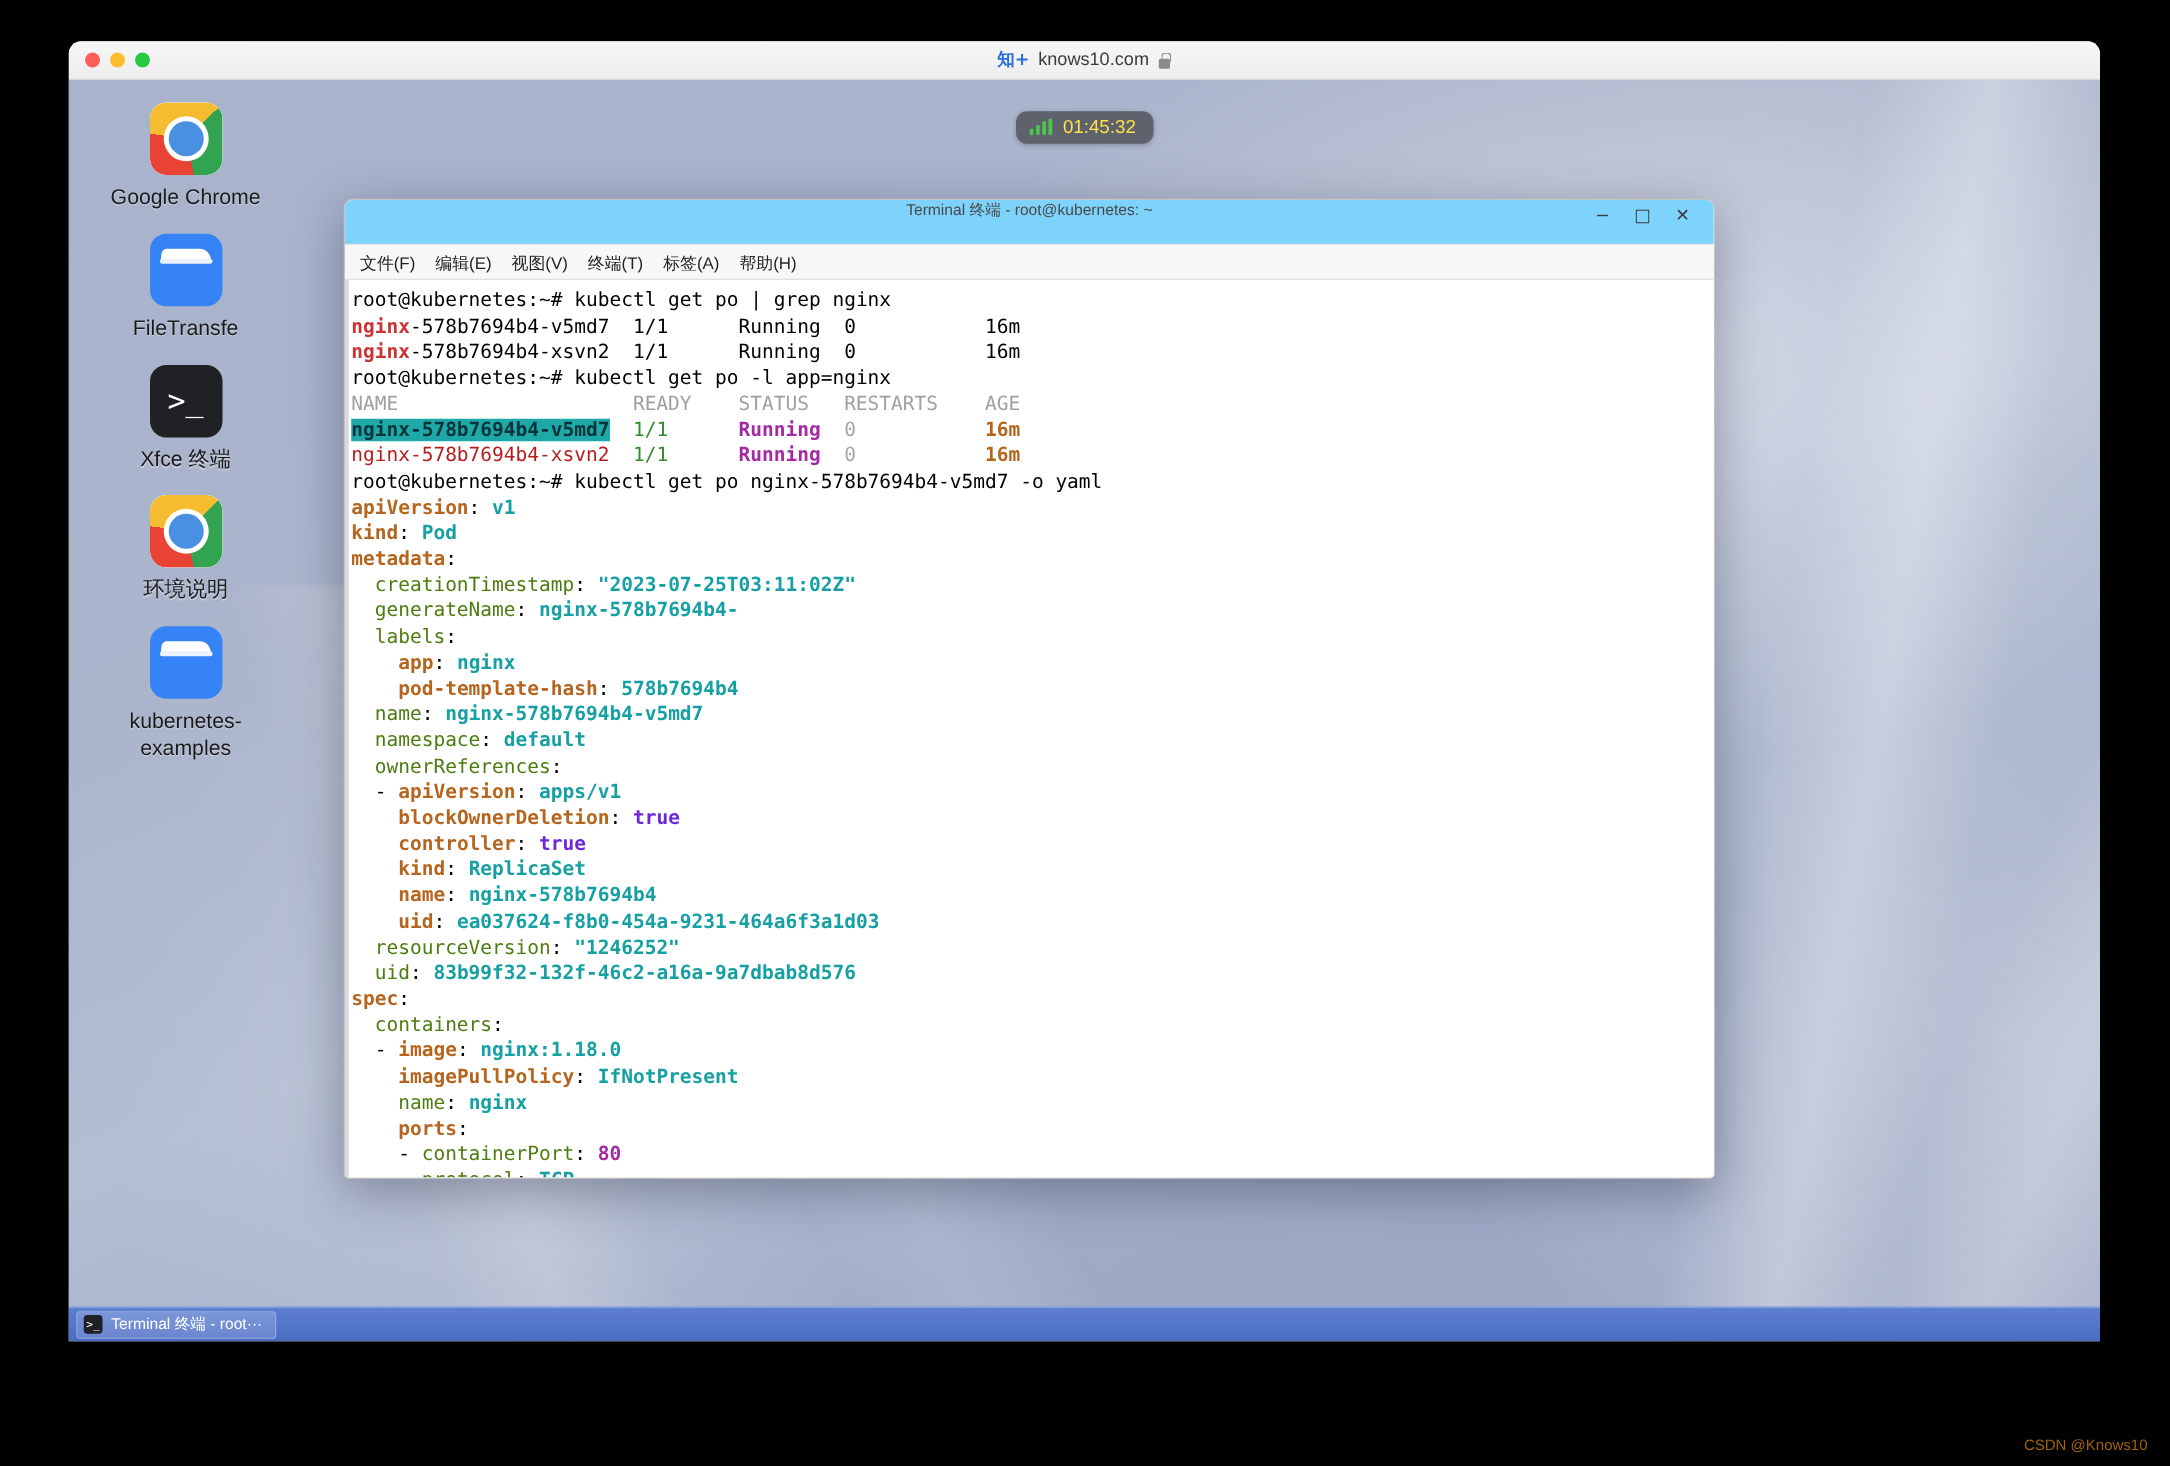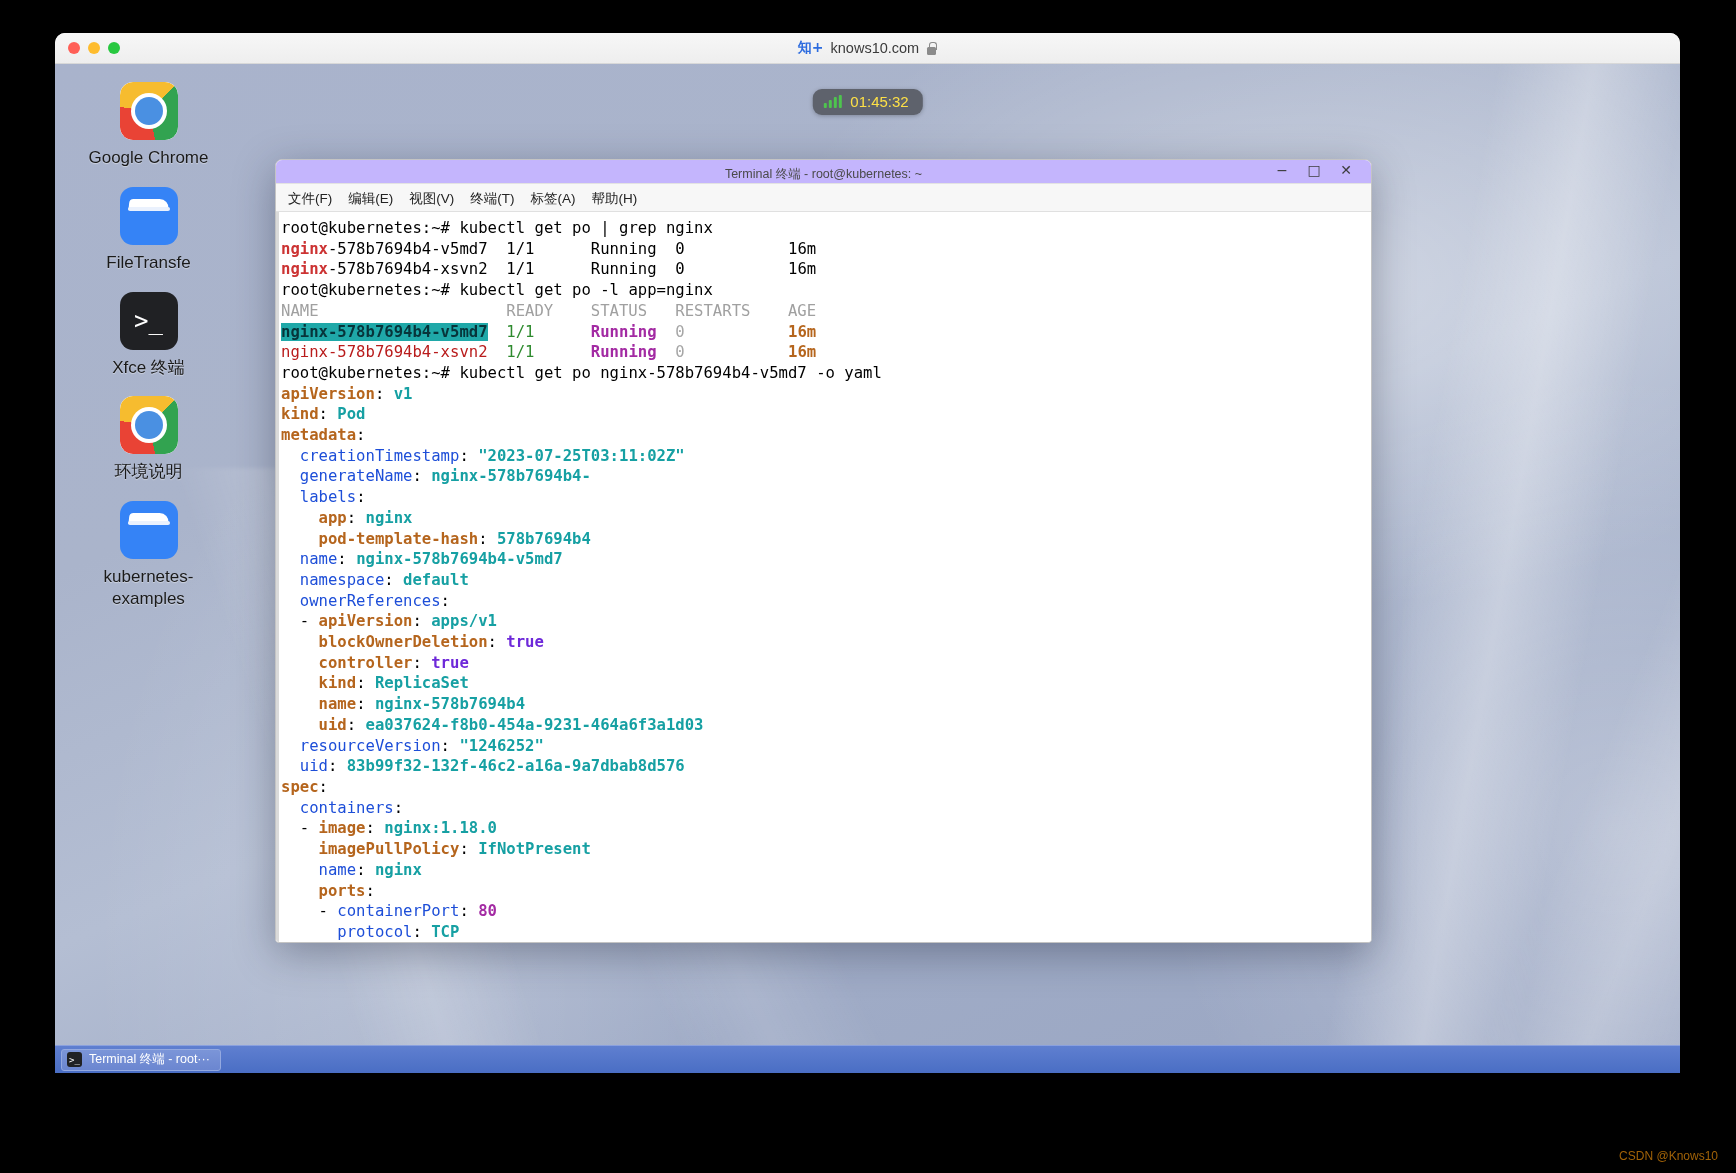--- a/index.html
+++ b/index.html
@@ -185,24 +185,24 @@
     width: 1097px; height: 784px;
     background: #ffffff;
     border: 1px solid #c4c4c4;
     border-radius: 7px 7px 4px 4px;
     box-shadow: 0 10px 40px rgba(20,25,45,.35);
     z-index: 20;
     overflow: hidden;
     display: flex; flex-direction: column;
   }
   #term-titlebar {
-    height: 24px;
-    background: #c4b5fd;
+    height: 36px;
+    background: #7dd3fc;
     border-bottom: 1px solid #e3e3e3;
-    display: flex; align-items: flex-end;
+    display: flex; align-items: flex-start;
     position: relative;
     flex: 0 0 auto;
   }
   #term-title {
     position: absolute; left:0; right:0; text-align:center;
     font-size: 12.5px; color: #4a4a4a;
   }
   #term-winbtns {
     margin-left: auto; display:flex; align-items:center;
     padding-right: 10px; gap: 2px; z-index: 2;
@@ -254,21 +254,21 @@
   .t-plain  { color:#000000; }
   .t-hdr    { color:#a0a0a0; }
   .t-cyan   { color:#b91c1c; }
   .t-cyan-b { color:#16a0a3; font-weight:700; }
   .t-sel    { background:#1fa8a8; color:#07343a; font-weight:700; }
   .t-green  { color:#2e8b2e; }
   .t-green-b{ color:#6d28d9; font-weight:700; }
   .t-magenta{ color:#a32aa3; font-weight:700; }
   .t-gray   { color:#a6a6a6; }
   .t-orange { color:#b5651d; font-weight:700; }
-  .t-key    { color:#1d4ed8; }
+  .t-key    { color:#4d7c0f; }
   .t-amber  { color:#b5651d; font-weight:700; }
 
   
   #taskbar {
     position: absolute;
     left: 0; right: 0; bottom: 0;
     height: 28px;
     background: linear-gradient(#5f7fd0,#4a6ec4);
     border-top: 1px solid #8aa0de;
     display: flex; align-items: center;

